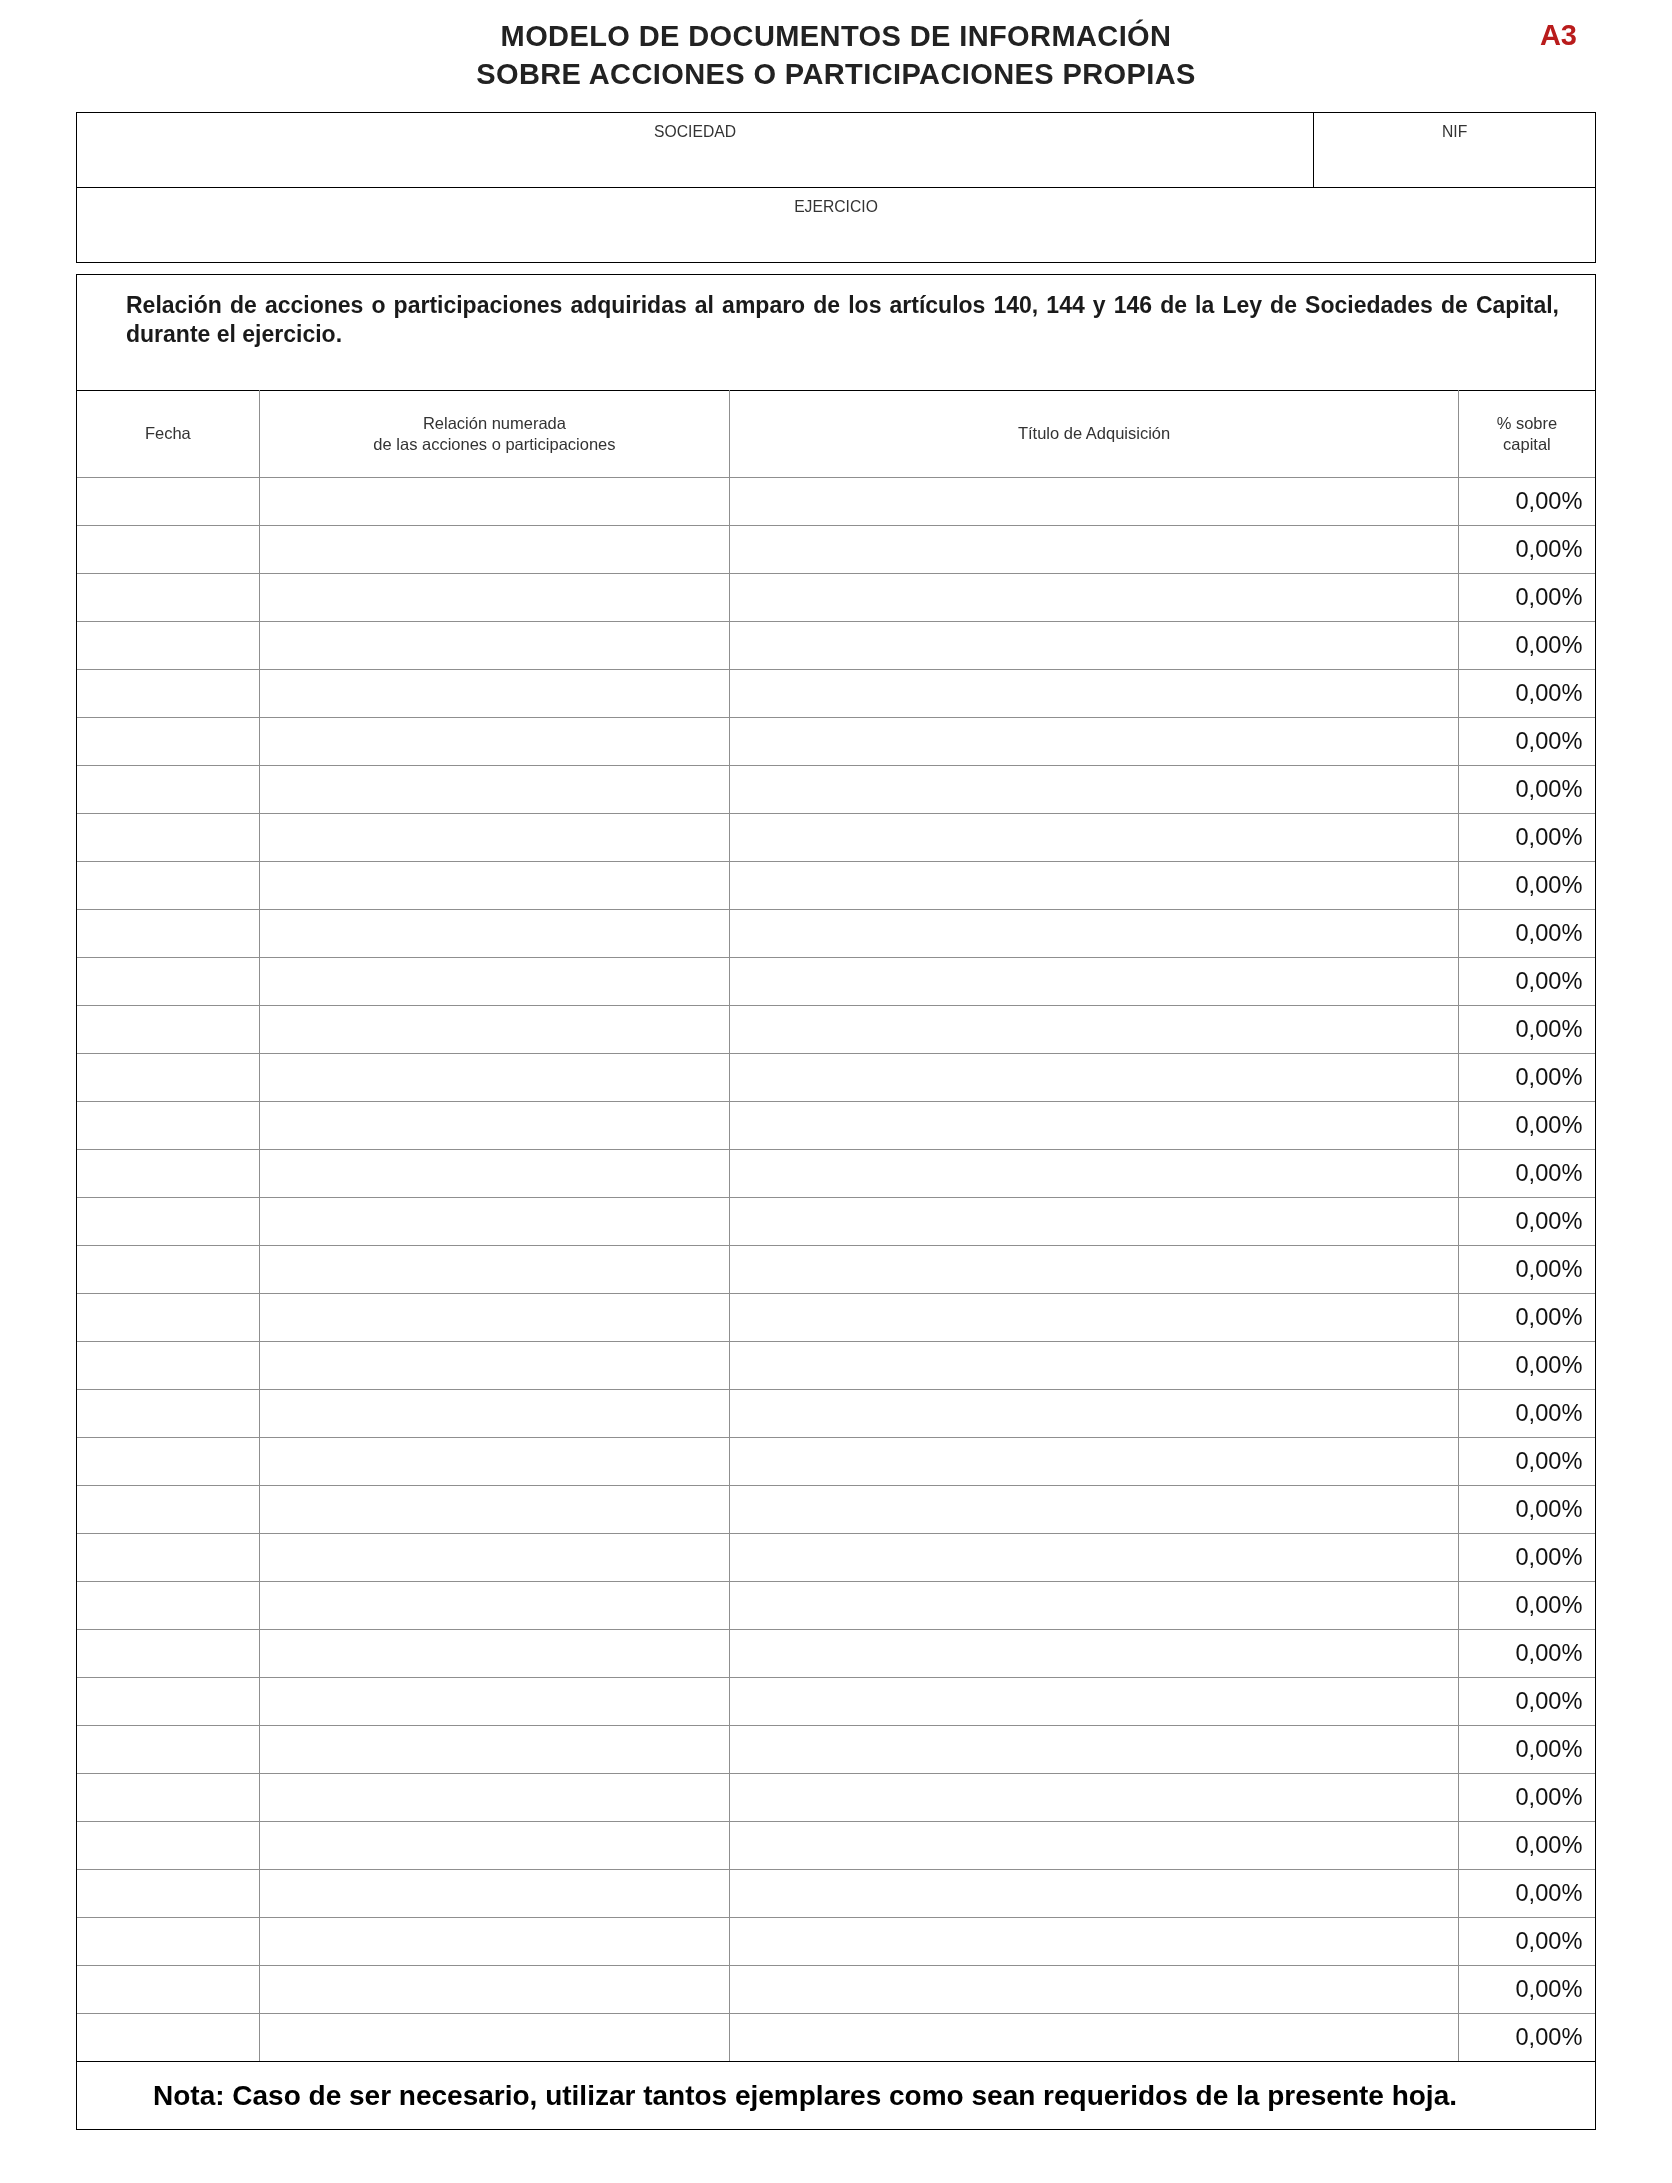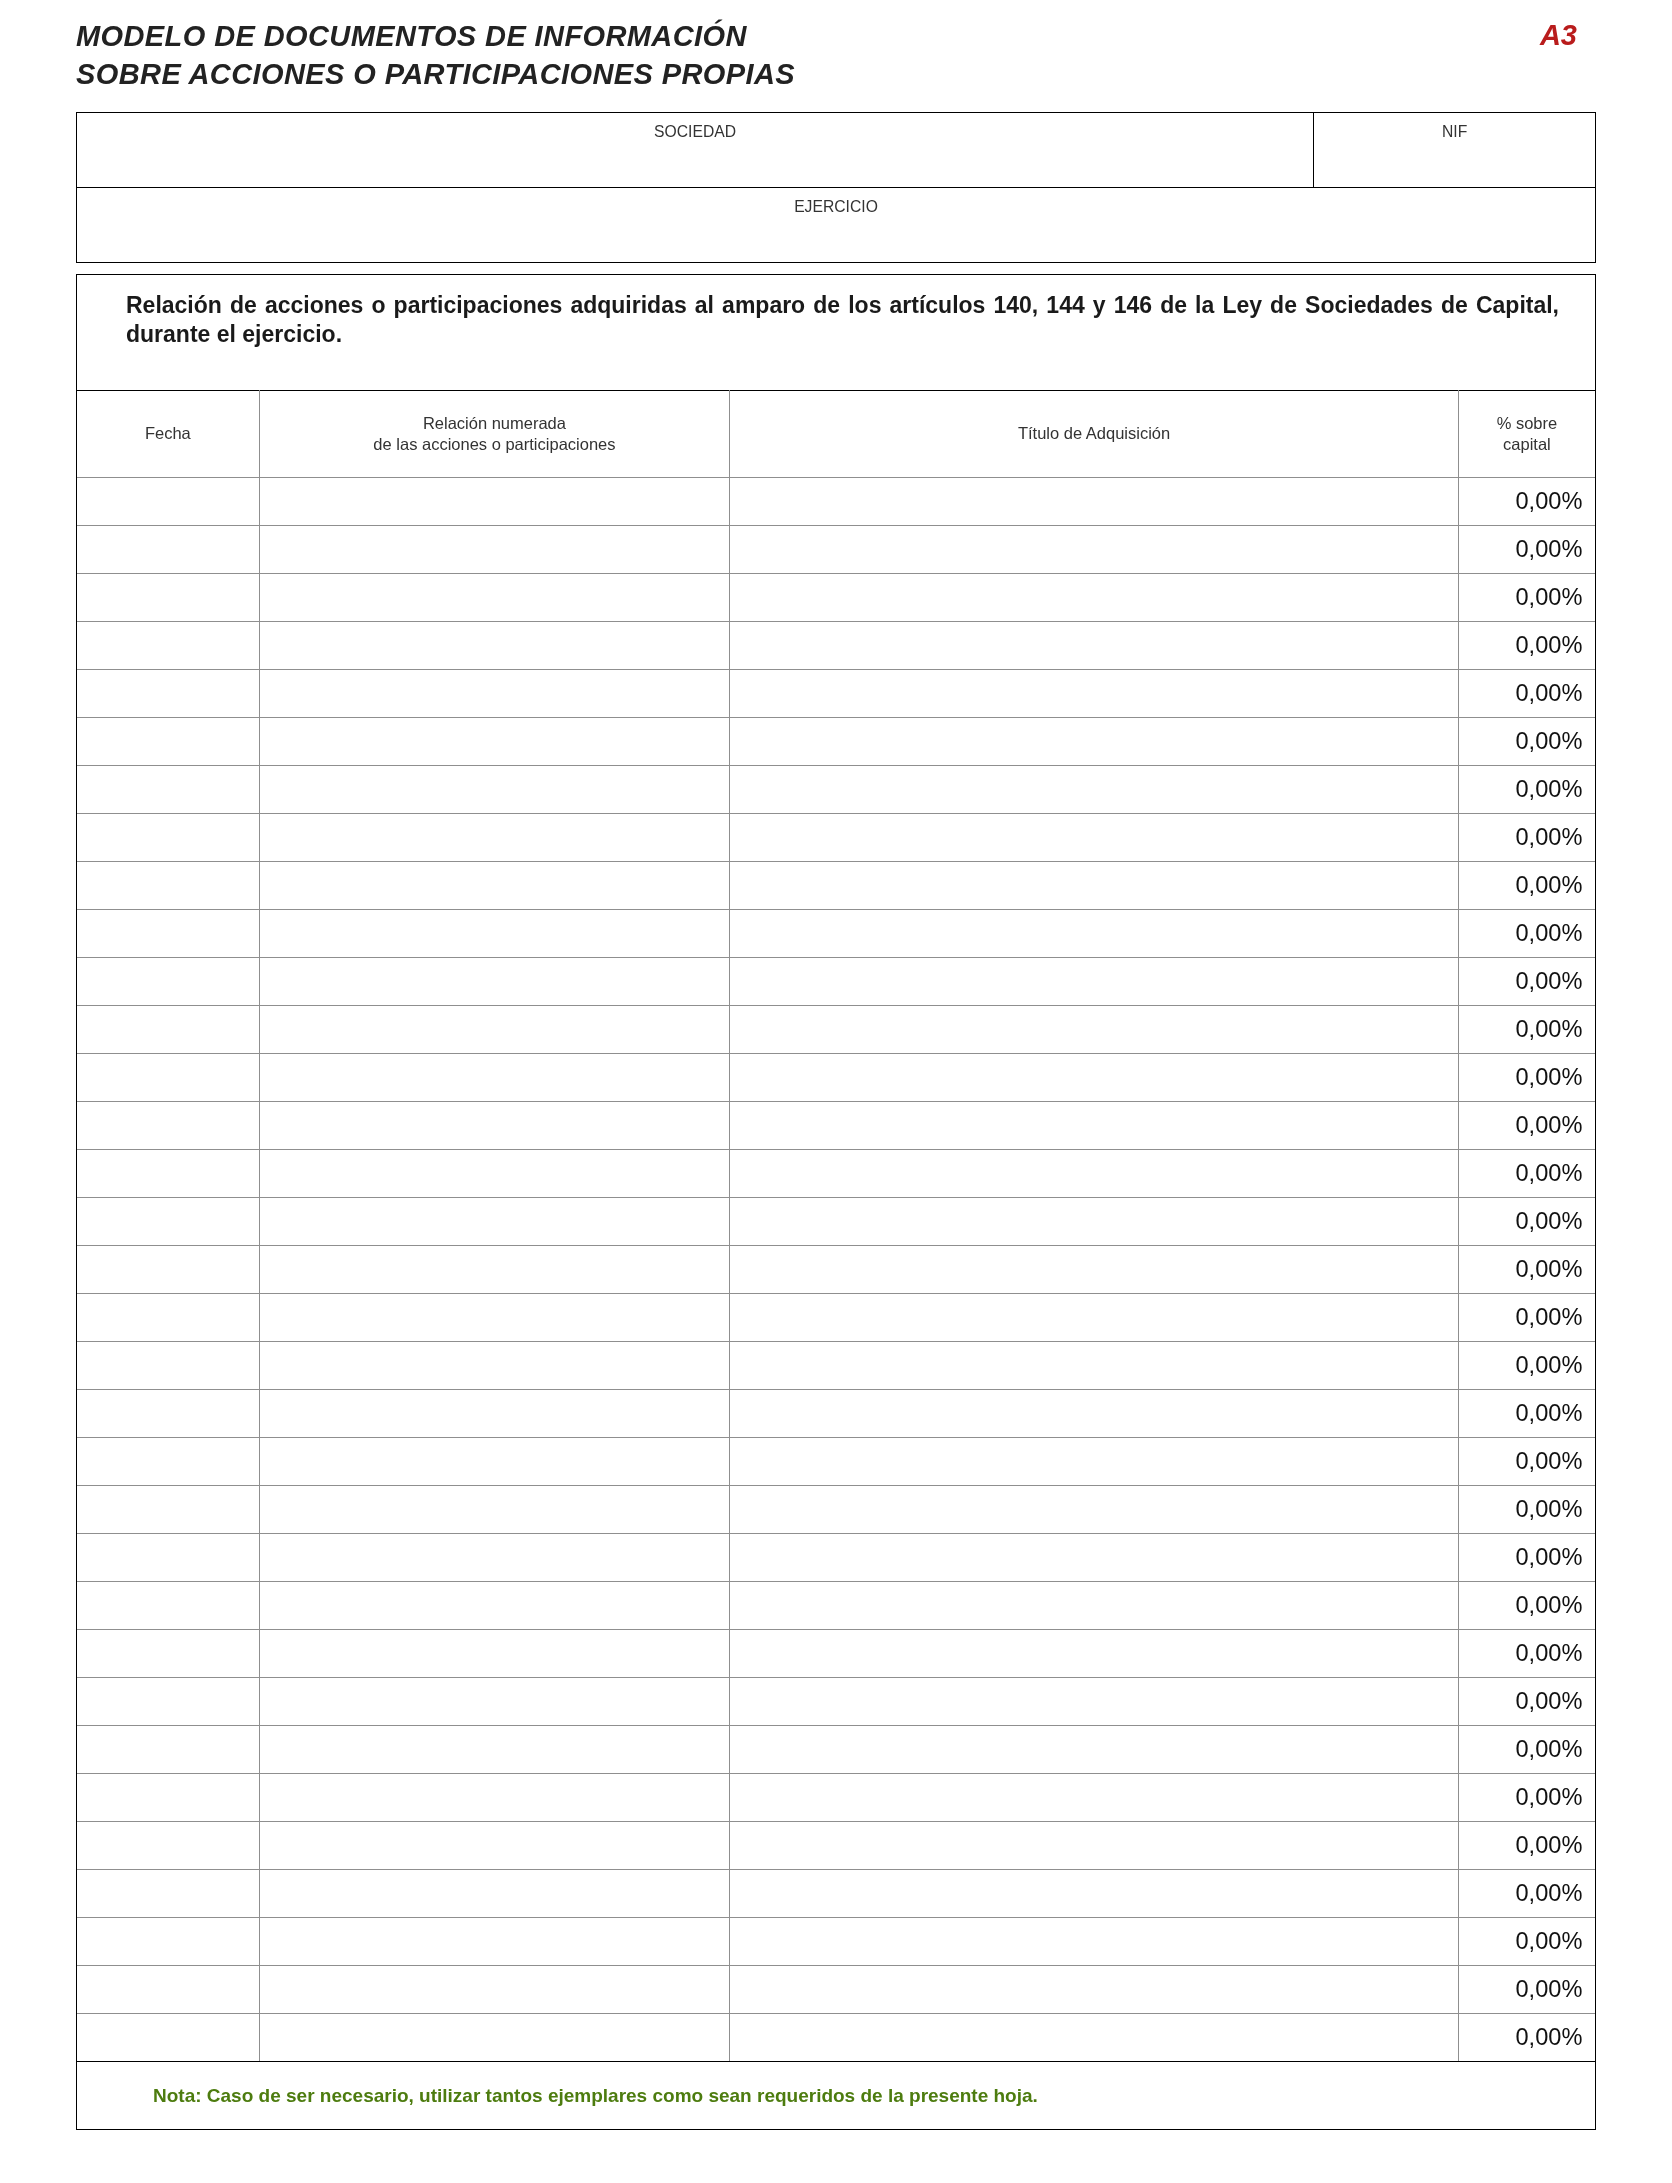--- a/index.html
+++ b/index.html
@@ -14,22 +14,22 @@
     box-sizing: border-box;
     background: #ffffff;
     padding: 17.3px 76px 0 76px;
     font-family: "Liberation Sans", sans-serif;
     color: #1a1a1a;
     overflow: hidden;
   }
   
   .doc-header {
     position: relative;
+    text-align: center;
     margin-bottom: 19px;
-    font-style: italic;
   }
   .doc-title {
     font-size: 29px;
     font-weight: bold;
     line-height: 38px;
     color: #222222;
     letter-spacing: 0.4px;
   }
   .doc-code {
     position: absolute;
@@ -120,24 +120,24 @@
   td.c-pct {
     text-align: right;
     font-size: 27.5px;
     color: #111111;
     padding-right: 12.6px;
   }
   
   .note-bar {
     border-top: 1.6px solid #000000;
     padding: 19px 31px 19px 76px;
-    font-size: 19px;
+    font-size: 28px;
     font-weight: bold;
     line-height: 29px;
-    color: #4d7c0f;
+    color: #000000;
   }
 </style>
 </head>
 <body>
 
 <div class="page">
 
   <div class="doc-header">
     <div class="doc-title">
       <div>MODELO DE DOCUMENTOS DE INFORMACIÓN</div>

